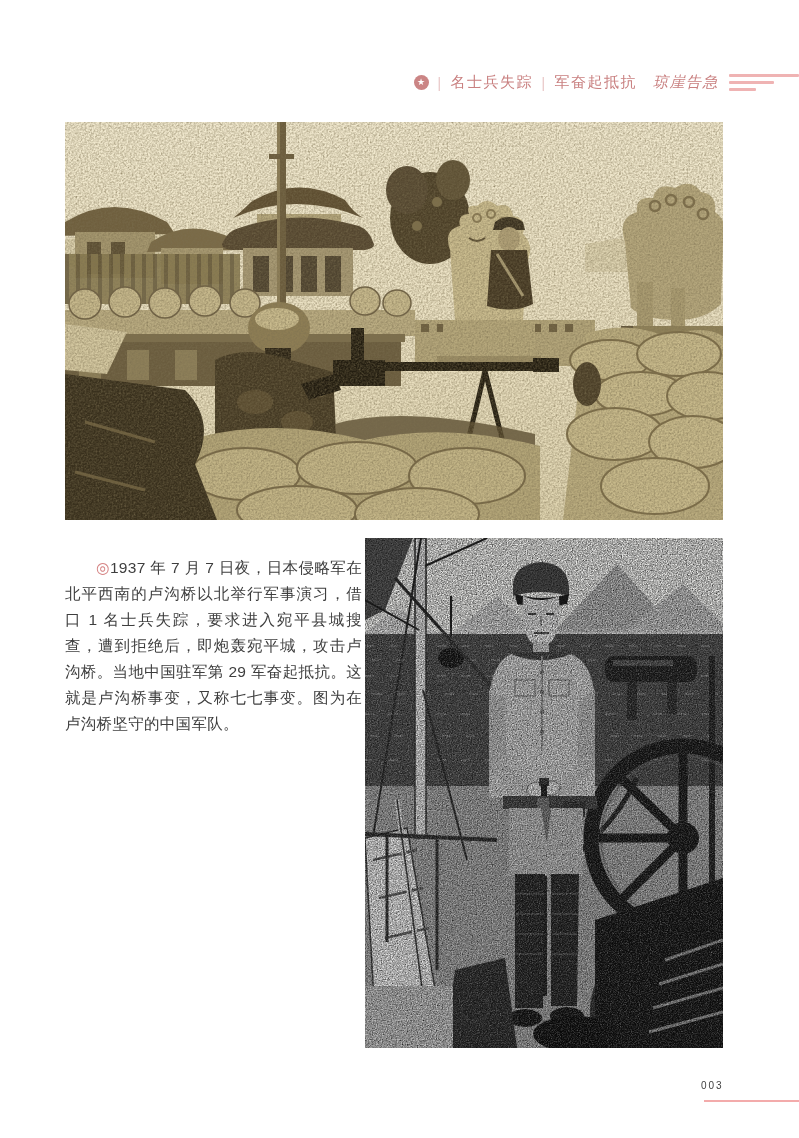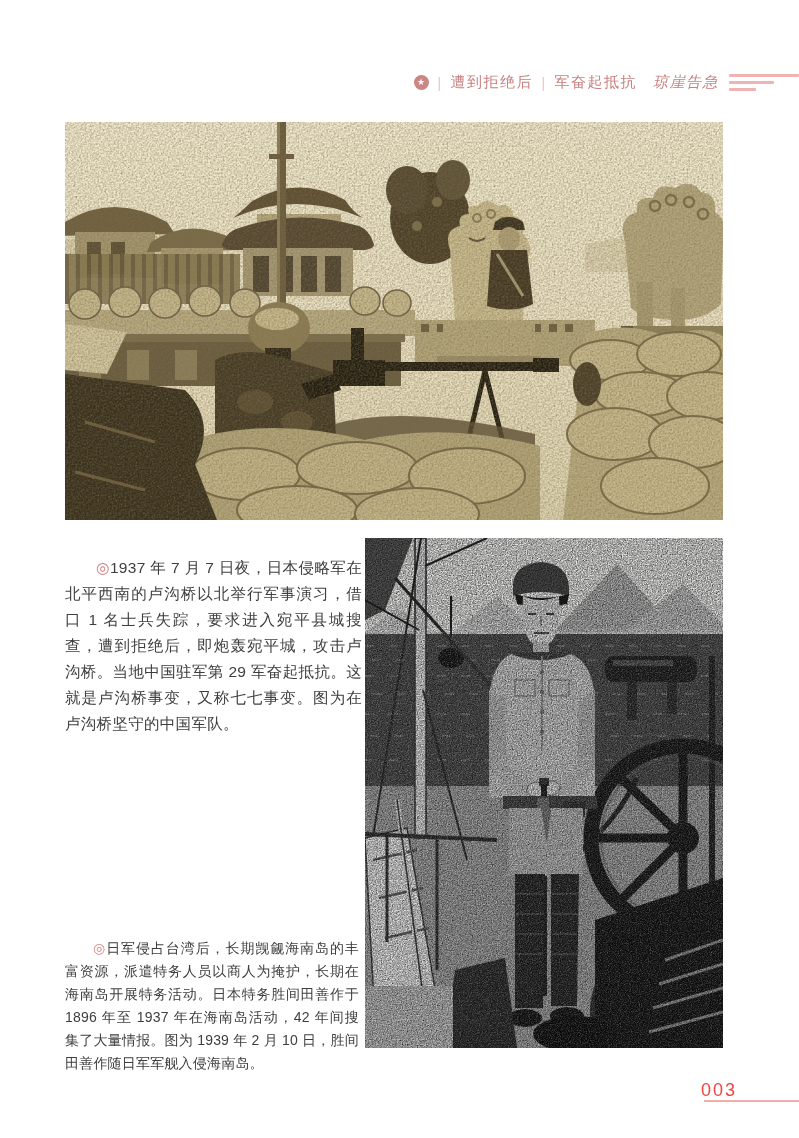--- a/index.html
+++ b/index.html
@@ -26,33 +26,33 @@
   .photo-right{position:absolute;left:365px;top:538px;width:358px;height:510px;}
   .photo-top svg,.photo-right svg{display:block;width:100%;height:100%;}
 
   
   .para{position:absolute;color:#3e3e3e;text-align:justify;margin-top:28px;}
   .para .bullet{color:#d68686;}
   .para-1{left:65px;top:527px;width:297px;font-size:15.5px;line-height:26px;text-indent:31px;letter-spacing:.3px;}
   .para-2{left:65px;top:909px;width:294px;font-size:14px;line-height:23px;text-indent:28px;letter-spacing:.2px;}
 
   
-  .page-num{position:absolute;left:701px;top:1080px;font-size:18px;color:#ef4444;letter-spacing:2px;}
+  .page-num{position:absolute;left:701px;top:1080px;font-size:10px;color:#404040;letter-spacing:2px;}
   .folio-line{position:absolute;left:704px;right:0;top:1100px;height:2px;background:#f3abab;}
 </style>
 </head>
 <body>
 
 <div class="page">
 
   <div class="runhead">
     <div class="runhead-inner">
       <span class="star-badge">★</span>
       <span class="hd-div">|</span>
-      <span>遭到拒绝后</span>
+      <span>名士兵失踪</span>
       <span class="hd-div">|</span>
       <span>军奋起抵抗</span>
       <span class="hd-sub">琼崖告急</span>
       <span class="deco-lines">
           <i></i>
           <i></i>
           <i></i>
         </span>
     </div>
   </div>
@@ -350,18 +350,17 @@
       <ellipse cx="210" cy="496" rx="42" ry="18" fill="#101010"></ellipse>
       <path d="M90,432 L140,420 L152,510 L80,510 Z" fill="#2a2a2a"></path>
       <rect x="0" y="448" width="88" height="62" fill="#b7b7b7"></rect>
       <circle cx="110" cy="470" r="14" fill="none" stroke="#303030" stroke-width="4"></circle>
 
       <rect width="358" height="510" filter="url(#g2)" opacity=".9"></rect>
       <rect x="0" y="90" width="358" height="420" filter="url(#g3)" opacity=".5"></rect>
     </svg>
   </div>
 
-  <p class="para para-2"><span class="bullet">◎</span><span>日军侵占台湾后，长期觊觎海南岛的丰富资源，派遣特务人员以商人为掩护，长期在海南岛开展特务活动。日本特务胜间田善作于 1896 年至 1937 年在海南岛活动，42 年间搜集了大量情报。图为 1939 年 2 月 10 日，胜间田善作随日军军舰入侵海南岛。</span></p>
 
   <div class="page-num">003</div>
   <div class="folio-line"></div>
 
 </div>
 
 </body></html>

